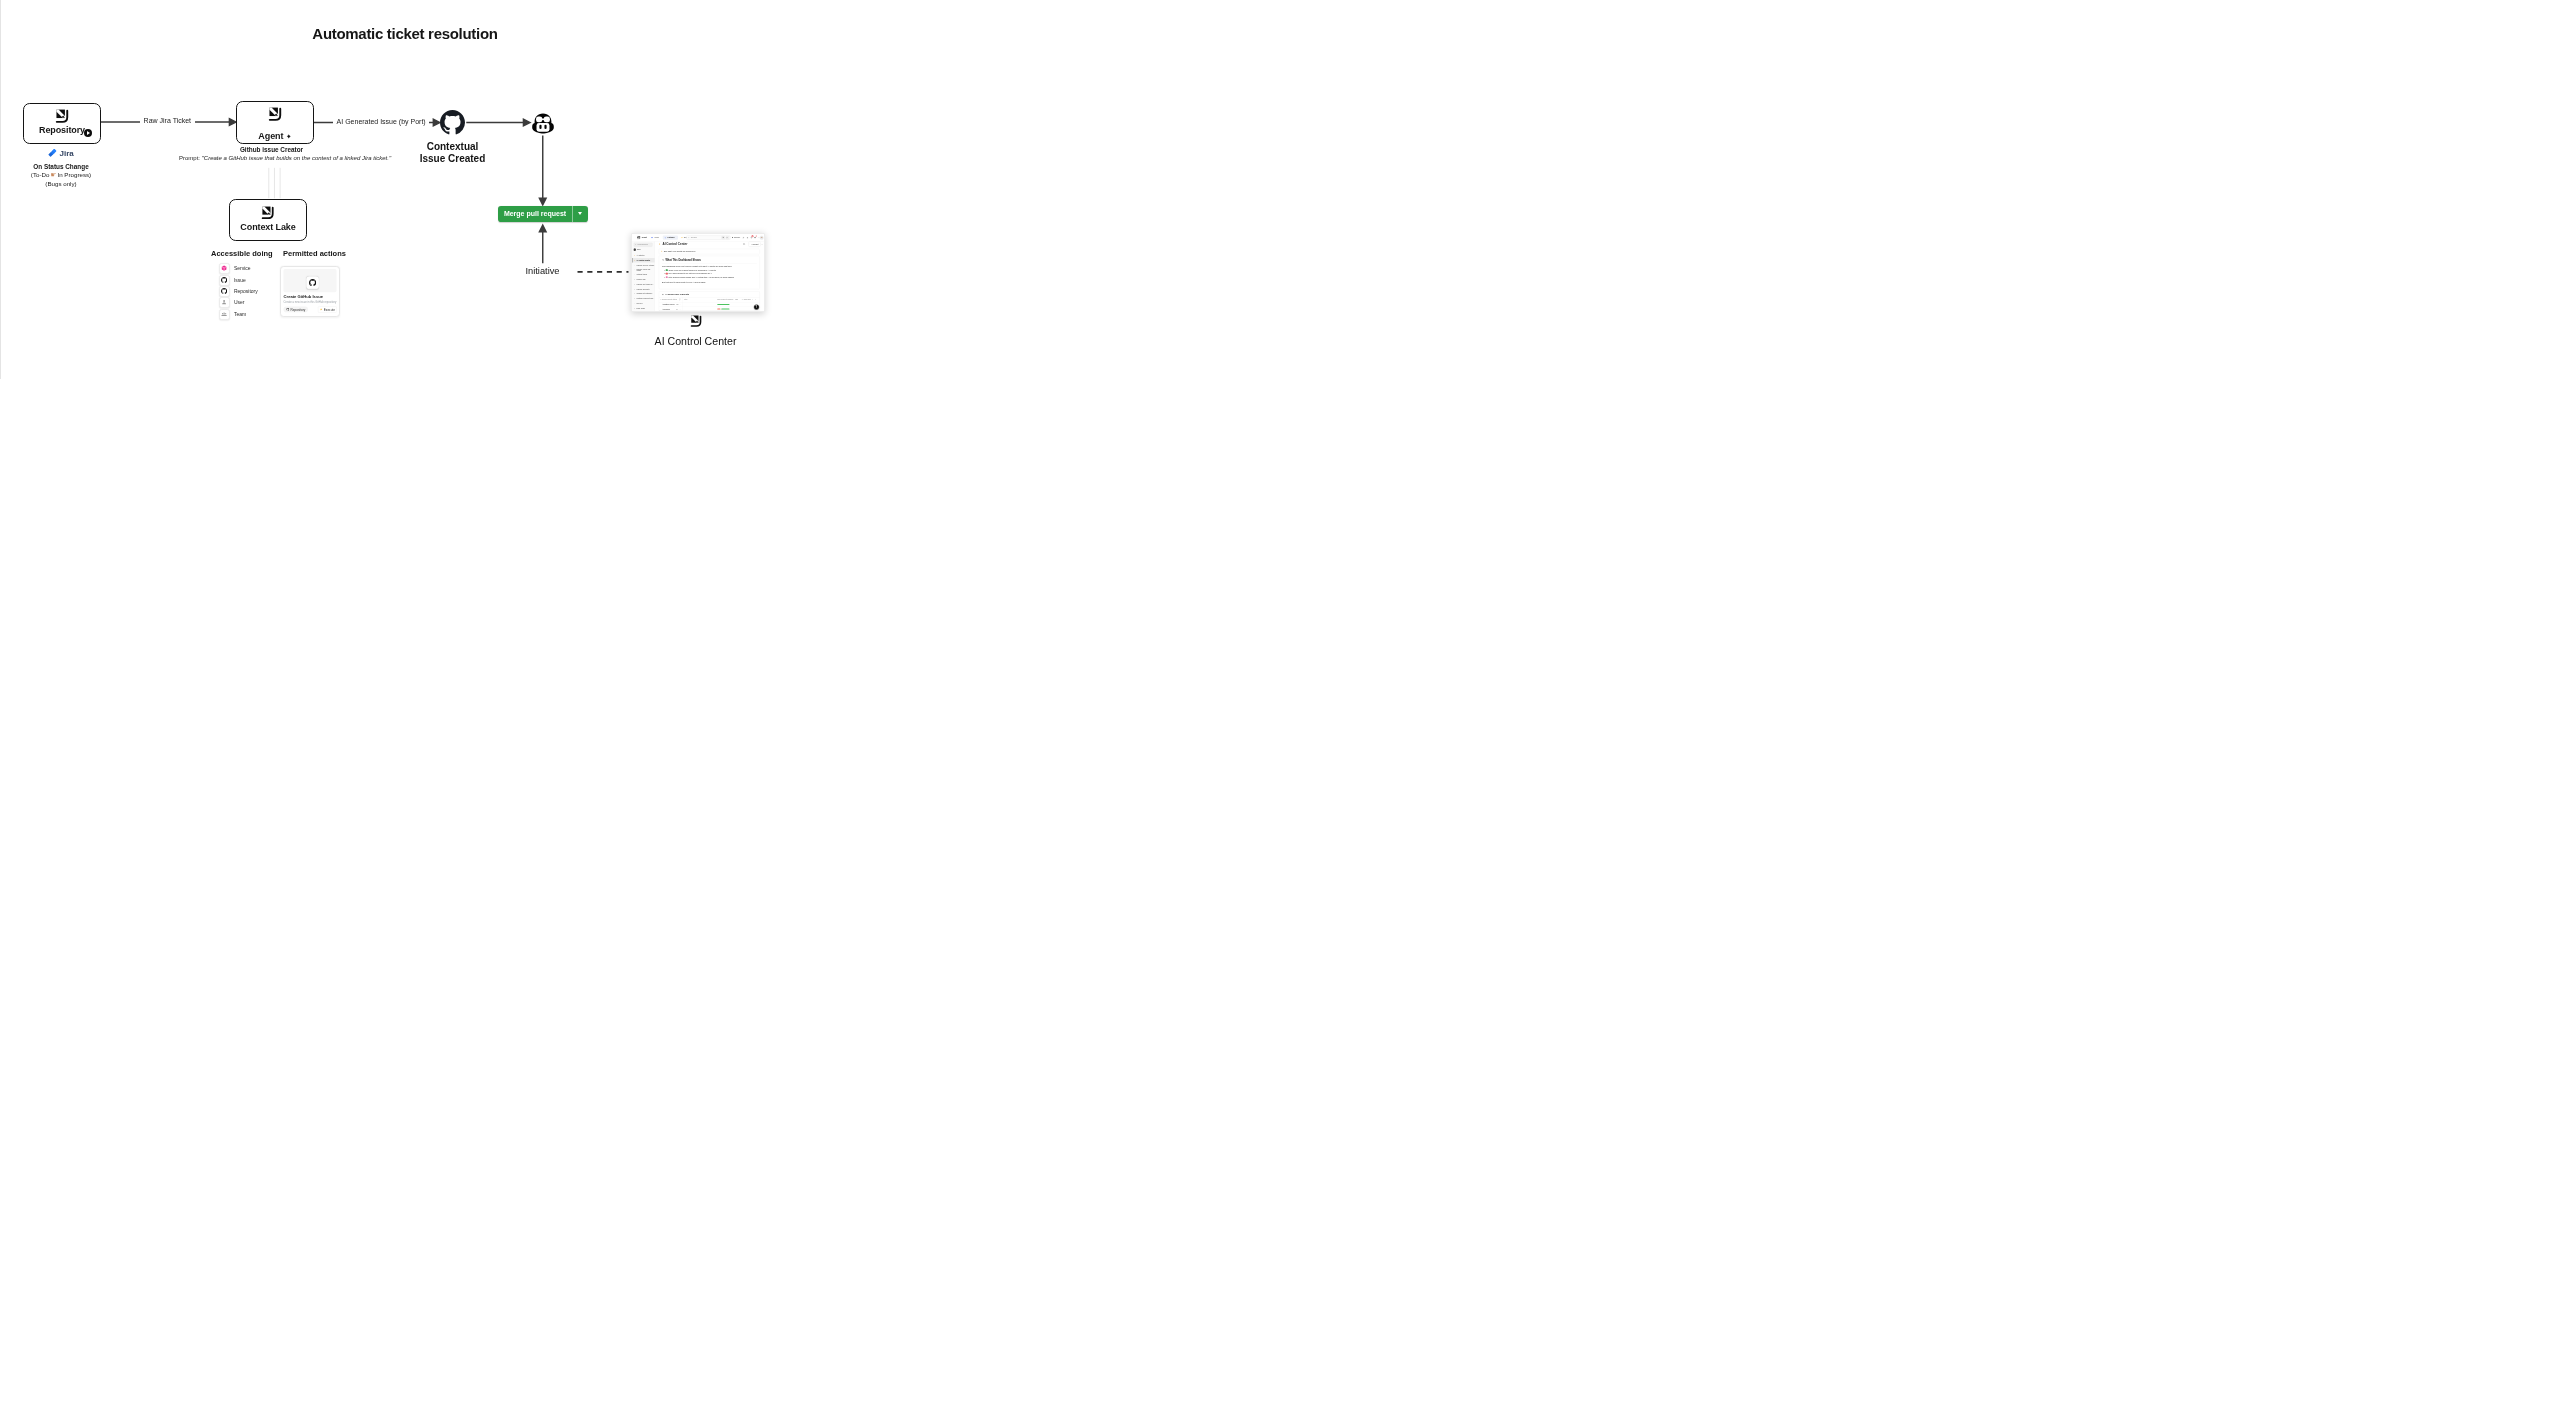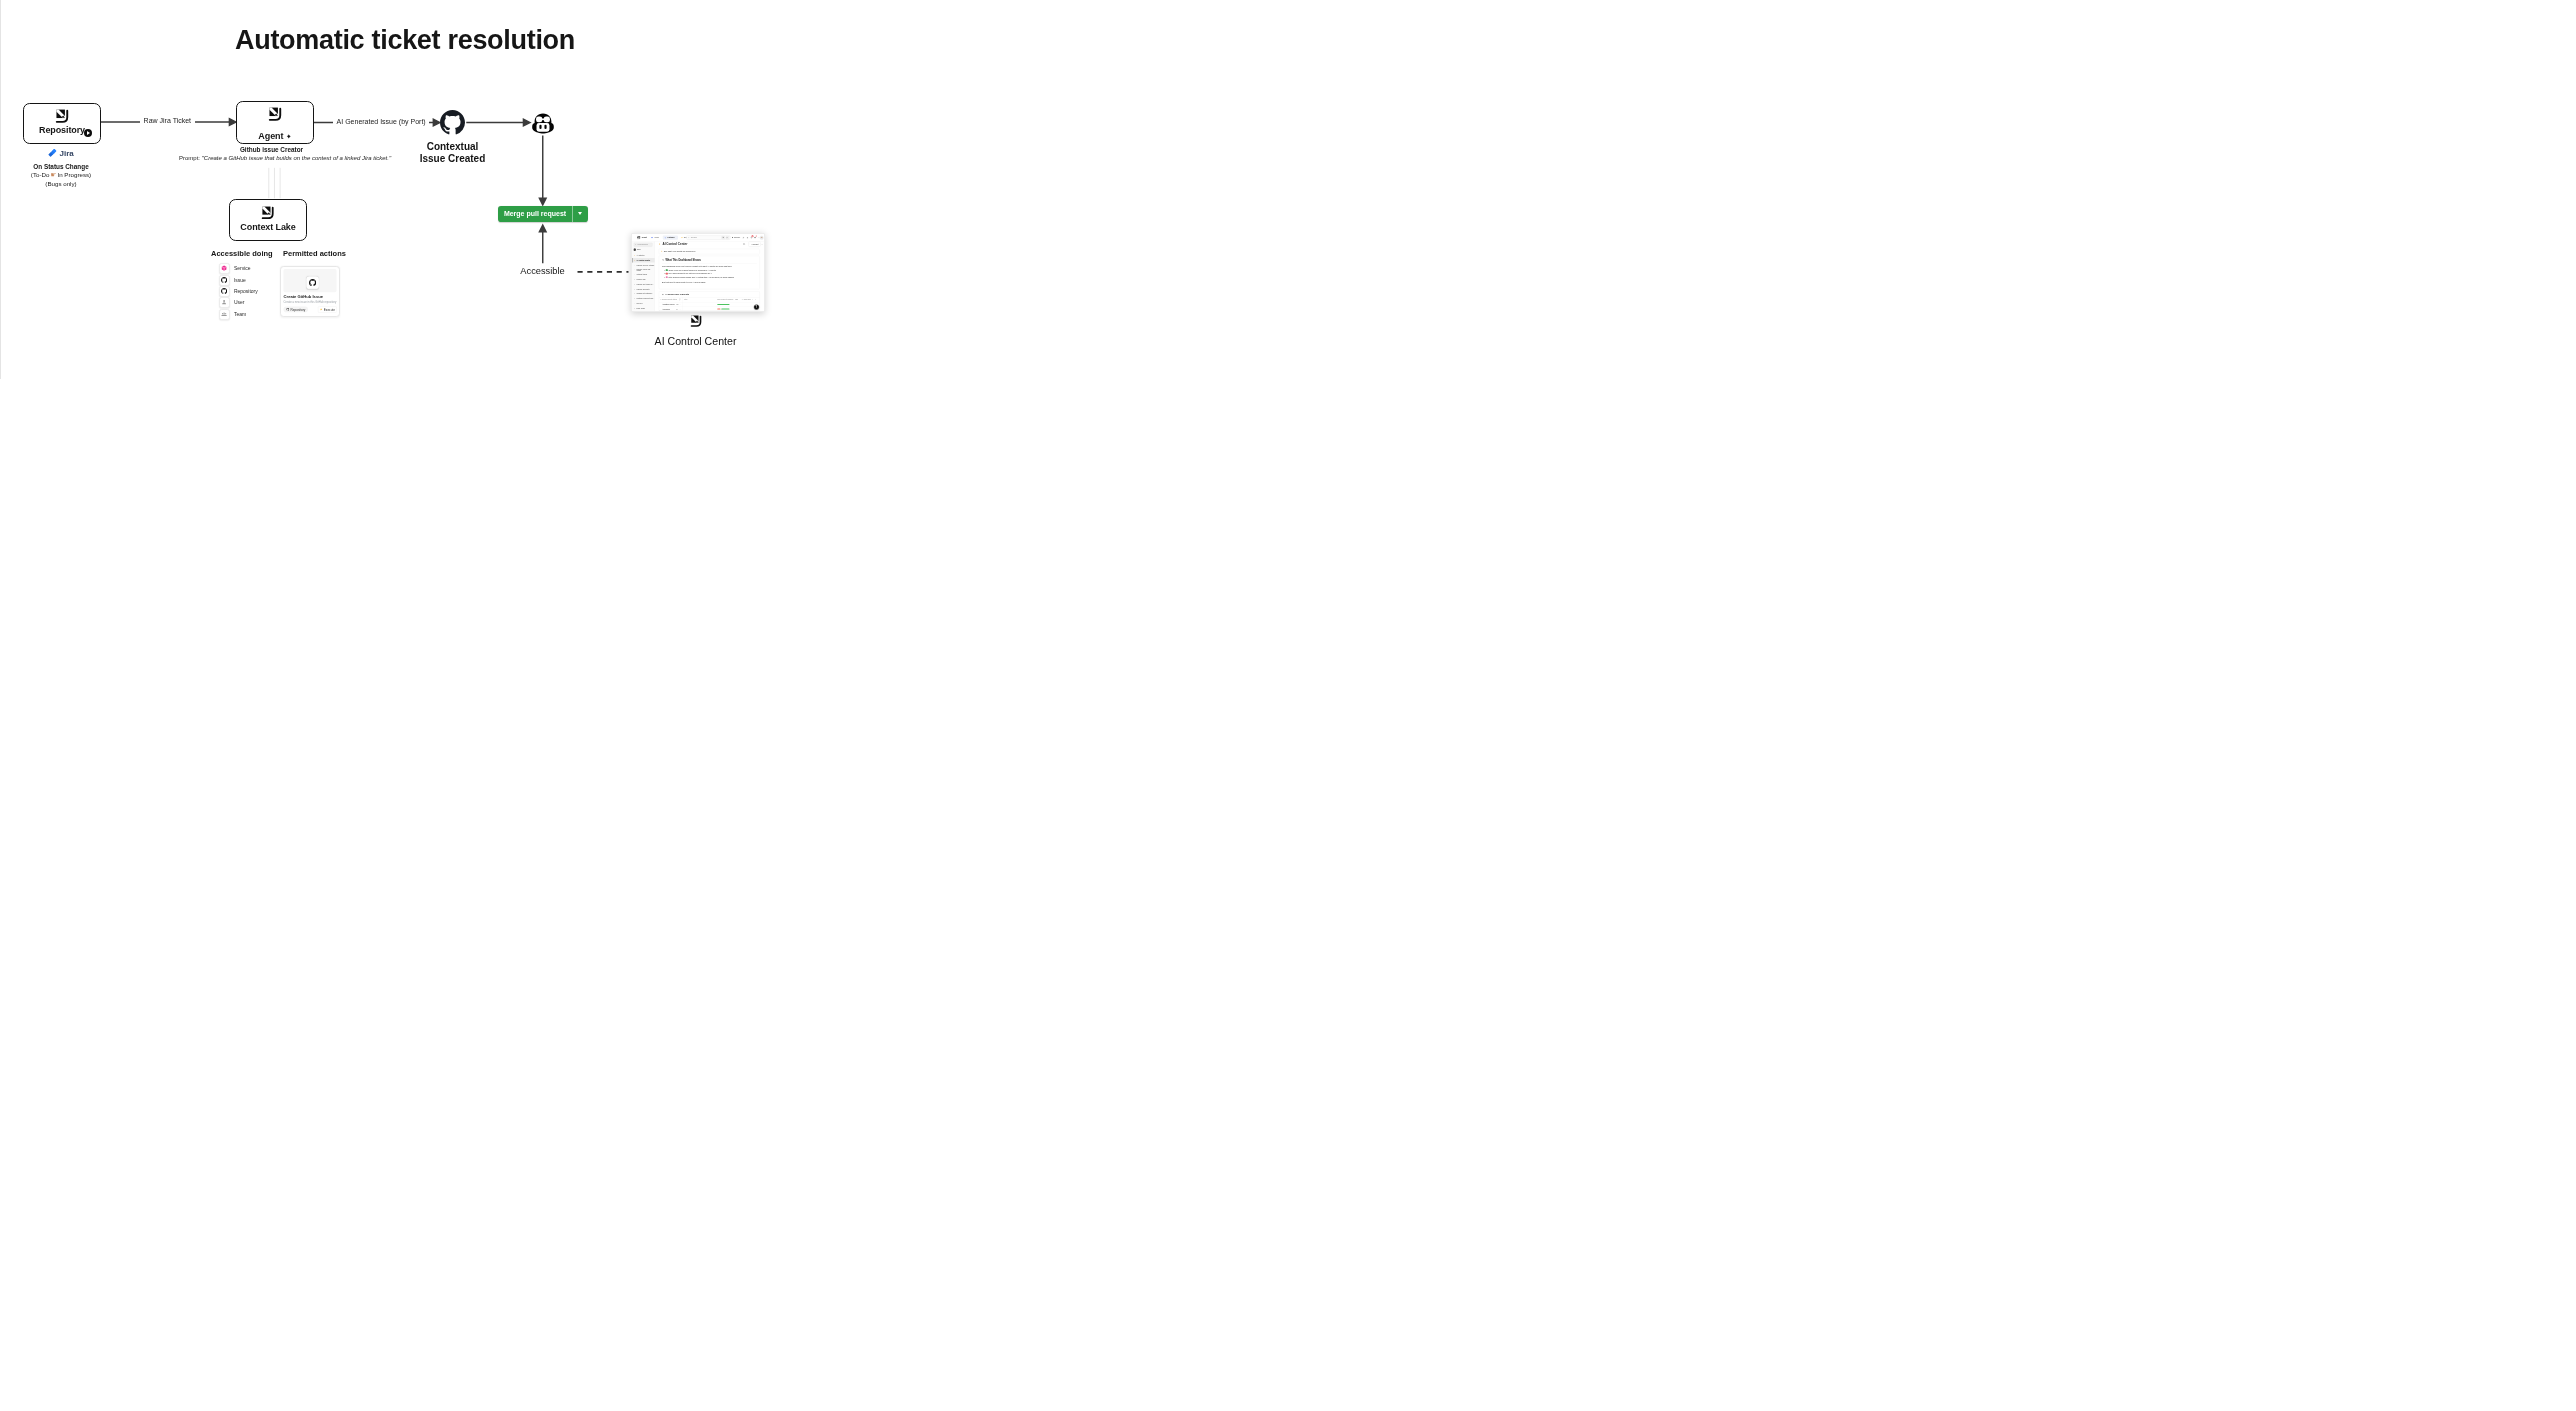--- a/index.html
+++ b/index.html
@@ -6,21 +6,21 @@
   .canvas{position:relative;width:808px;height:379px;background:#fff;overflow:hidden;
           font-family:"Liberation Sans","DejaVu Sans",sans-serif;color:#1a1a1a;
           border-left:0.5px solid #e4e4e4;}
   .abs{position:absolute;}
   .ctr{text-align:center;}
   svg{display:block;}
   
   .node{position:absolute;background:#fff;border:0.7px solid #141414;border-radius:6.7px;}
   .node-label{font-size:9px;font-weight:700;letter-spacing:-0.1px;color:#161616;}
   .flowlabel{position:absolute;background:#fff;padding:0 3.6px;font-size:7px;color:#1c1c1c;z-index:3;white-space:nowrap;}
-  .big-title{font-size:27px;font-weight:700;letter-spacing:-0.3px;color:#161616;}
+  .big-title{font-size:15px;font-weight:700;letter-spacing:-0.3px;color:#161616;}
   .play-badge{position:absolute;width:8.2px;height:8.2px;border-radius:50%;background:#0c0c0c;}
   .play-badge::after{content:"";position:absolute;left:3.1px;top:2.1px;border-left:3.1px solid #fff;
      border-top:2.1px solid transparent;border-bottom:2.1px solid transparent;}
   .cap{font-size:10px;font-weight:700;color:#141414;line-height:12px;}
   
   .merge-btn{position:absolute;background:#2e9e46;border-radius:3.1px;display:flex;align-items:center;
      box-shadow:0 0.5px 1px rgba(0,0,0,.18);}
   .merge-main{width:74px;text-align:center;color:#fff;font-size:7px;font-weight:600;}
   .merge-sep{width:0.5px;height:100%;background:rgba(255,255,255,.45);}
   .merge-caret{flex:1;display:flex;align-items:center;justify-content:center;}
@@ -274,21 +274,21 @@
     </svg>
 
   <div class="merge-btn" style="left:497px;top:206px;width:90px;height:15.5px;z-index:2">
     <div class="merge-main">Merge pull request</div>
     <div class="merge-sep"></div>
     <div class="merge-caret">
       <div class="caret-down"></div>
     </div>
   </div>
 
-  <div class="abs ctr" style="left:507px;top:266px;width:69px;font-size:9.3px;color:#161616;z-index:2">Accessible</div>
+  <div class="abs ctr" style="left:507px;top:266px;width:69px;font-size:9.3px;color:#161616;z-index:2">Initiative</div>
 
   <div class="node" style="left:228px;top:199px;width:76px;height:40px;z-index:2">
     <svg class="abs" style="left:31px;top:5.7px" width="13.4" height="13.4" viewBox="0 0 26 26">
         <use href="#port-logo"></use>
       </svg>
     <div class="abs node-label ctr" style="left:0;top:22px;width:76px">Context Lake</div>
   </div>
 
   <div class="abs acc-head" style="left:210px;top:249px;z-index:2">Accessible doing</div>
   <div class="acc-row" style="left:218px;top:263px;z-index:2">

